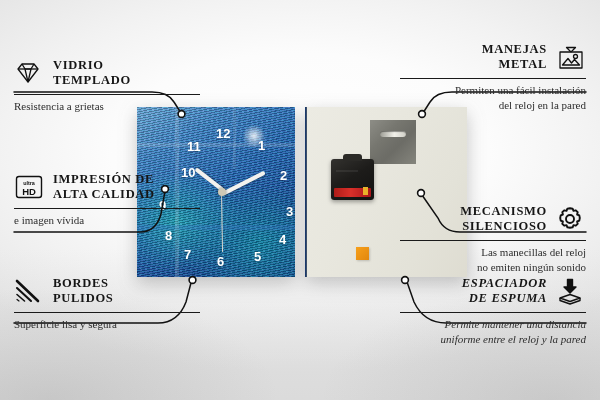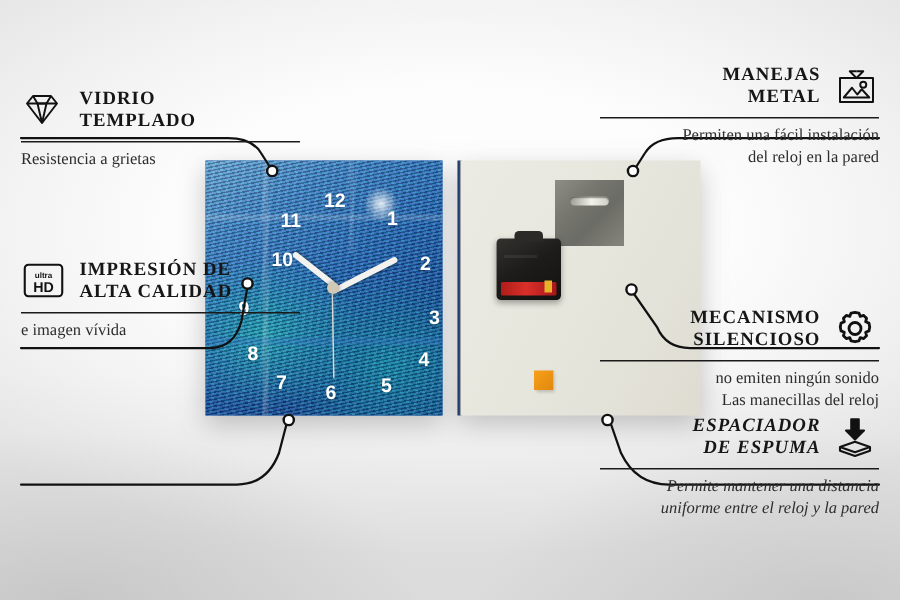--- a/index.html
+++ b/index.html
@@ -214,20 +214,42 @@
         <div>IMPRESIÓN DE</div>
         <div>ALTA CALIDAD</div>
       </div>
     </div>
     <div class="rule"></div>
     <div class="fsub">
       <div>e imagen vívida</div>
     </div>
   </div>
 
+  <div class="feat left f-bordes">
+    <div class="frow">
+      <span class="ficon">
+        <svg width="28" height="26" viewBox="0 0 28 26">
+          <g stroke="#111" stroke-linecap="round">
+            <path d="M3,3 L24,23" stroke-width="2.6"></path>
+            <path d="M3,10 L17,23" stroke-width="2.1"></path>
+            <path d="M3,16.5 L10.5,23" stroke-width="1.6"></path>
+            <path d="M3,21.5 L5,23" stroke-width="1.2"></path>
+          </g>
+        </svg>
+      </span>
+      <div class="ftitle">
+        <div>BORDES</div>
+        <div>PULIDOS</div>
+      </div>
+    </div>
+    <div class="rule"></div>
+    <div class="fsub">
+      <div>Superficie lisa y segura</div>
+    </div>
+  </div>
 
   <div class="feat right f-manejas">
     <div class="frow">
       <span class="ficon">
         <svg width="30" height="27" viewBox="0 0 30 27">
           <g fill="none" stroke="#111" stroke-width="1.3" stroke-linejoin="round">
             <rect x="4" y="8" width="22" height="16"></rect>
             <path d="M15,8 L10.5,3.5 L15,3.5"></path>
             <path d="M15,3.5 L19.5,3.5 L15,8"></path>
             <path d="M6.5,21 L12,14.5 L15.5,19 L18.5,15.5 L23.5,21 Z"></path>
@@ -257,22 +279,22 @@
           </g>
         </svg>
       </span>
       <div class="ftitle">
         <div>MECANISMO</div>
         <div>SILENCIOSO</div>
       </div>
     </div>
     <div class="rule"></div>
     <div class="fsub">
+      <div>Las manecillas del reloj</div>
       <div>no emiten ningún sonido</div>
-      <div>Las manecillas del reloj</div>
     </div>
   </div>
 
   <div class="feat right f-espaciador">
     <div class="frow">
       <span class="ficon">
         <svg width="28" height="28" viewBox="0 0 28 28">
           <g fill="none" stroke="#111" stroke-width="1.4" stroke-linejoin="round">
             <path d="M11.5,2.5 L16.5,2.5 L16.5,10 L20,10 L14,16 L8,10 L11.5,10 Z" fill="#111"></path>
             <path d="M14,17.5 L24,21 L14,24.5 L4,21 Z"></path>

